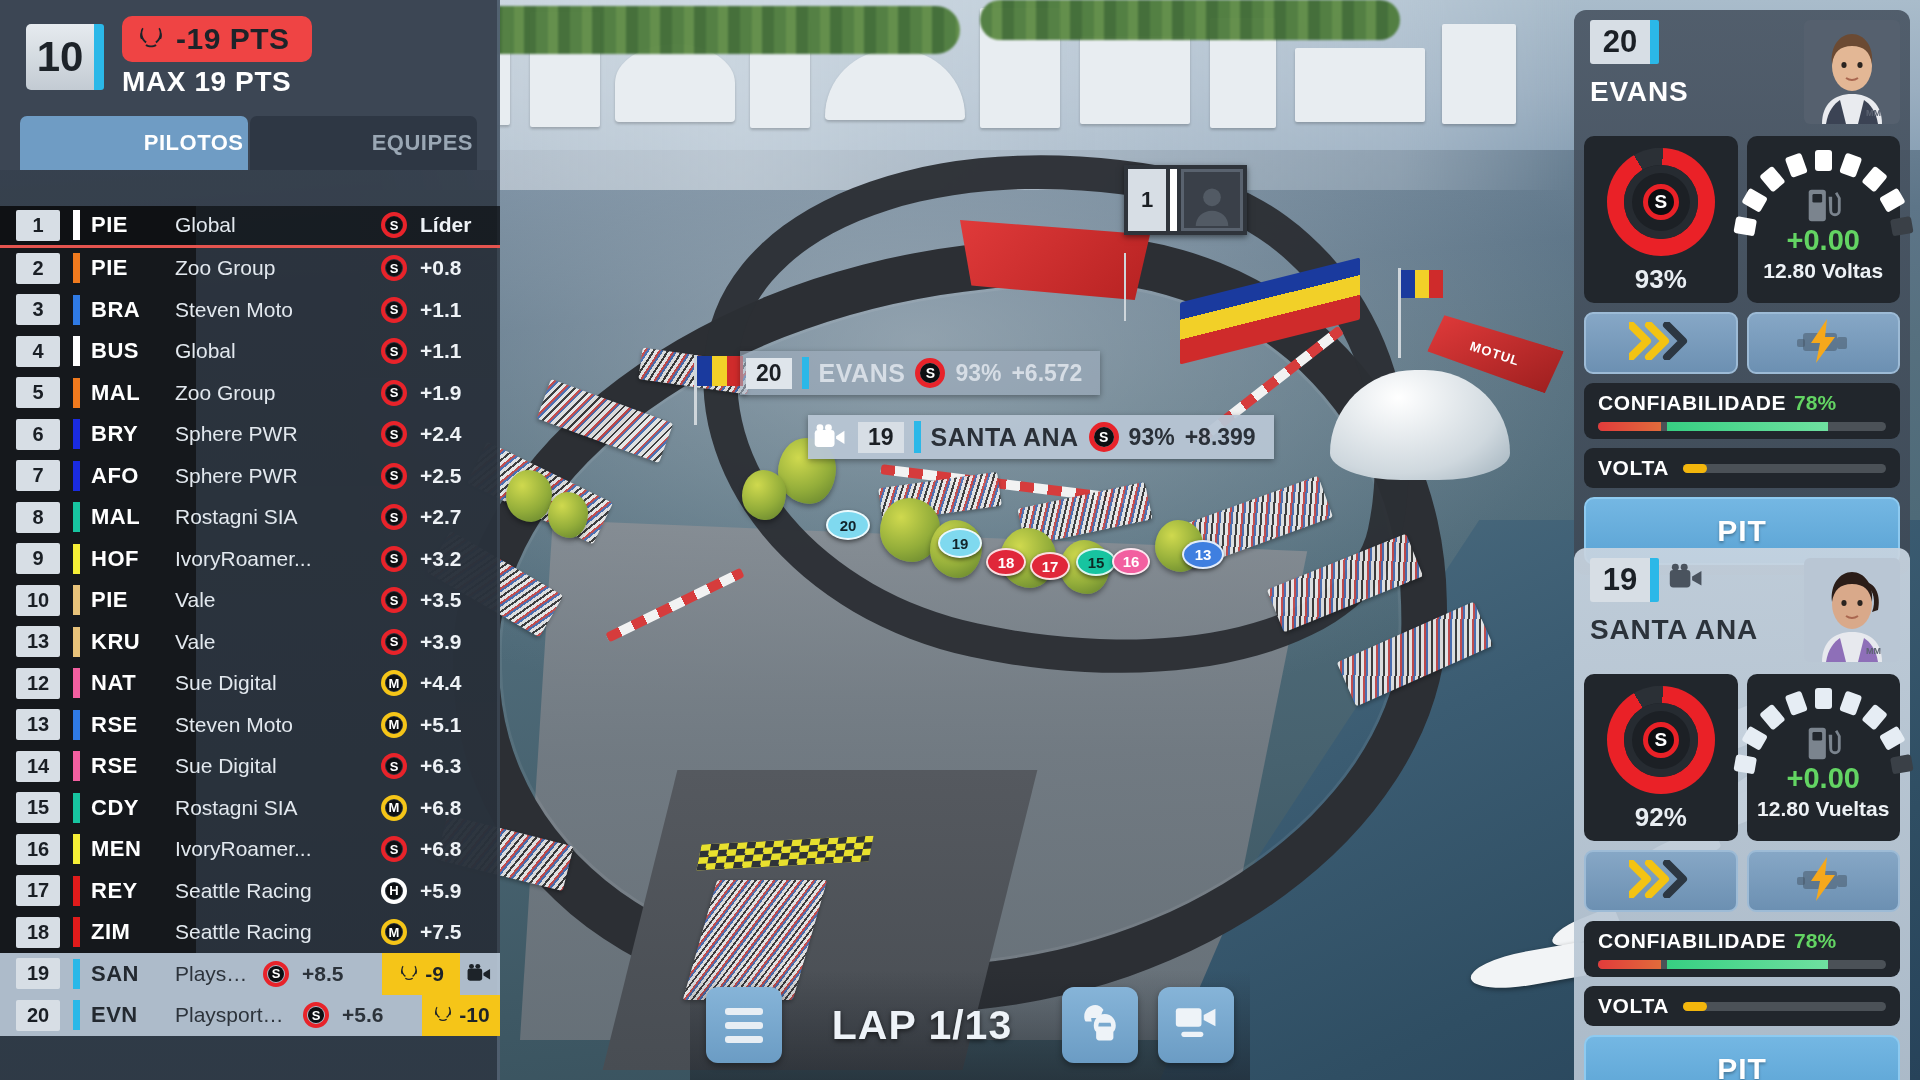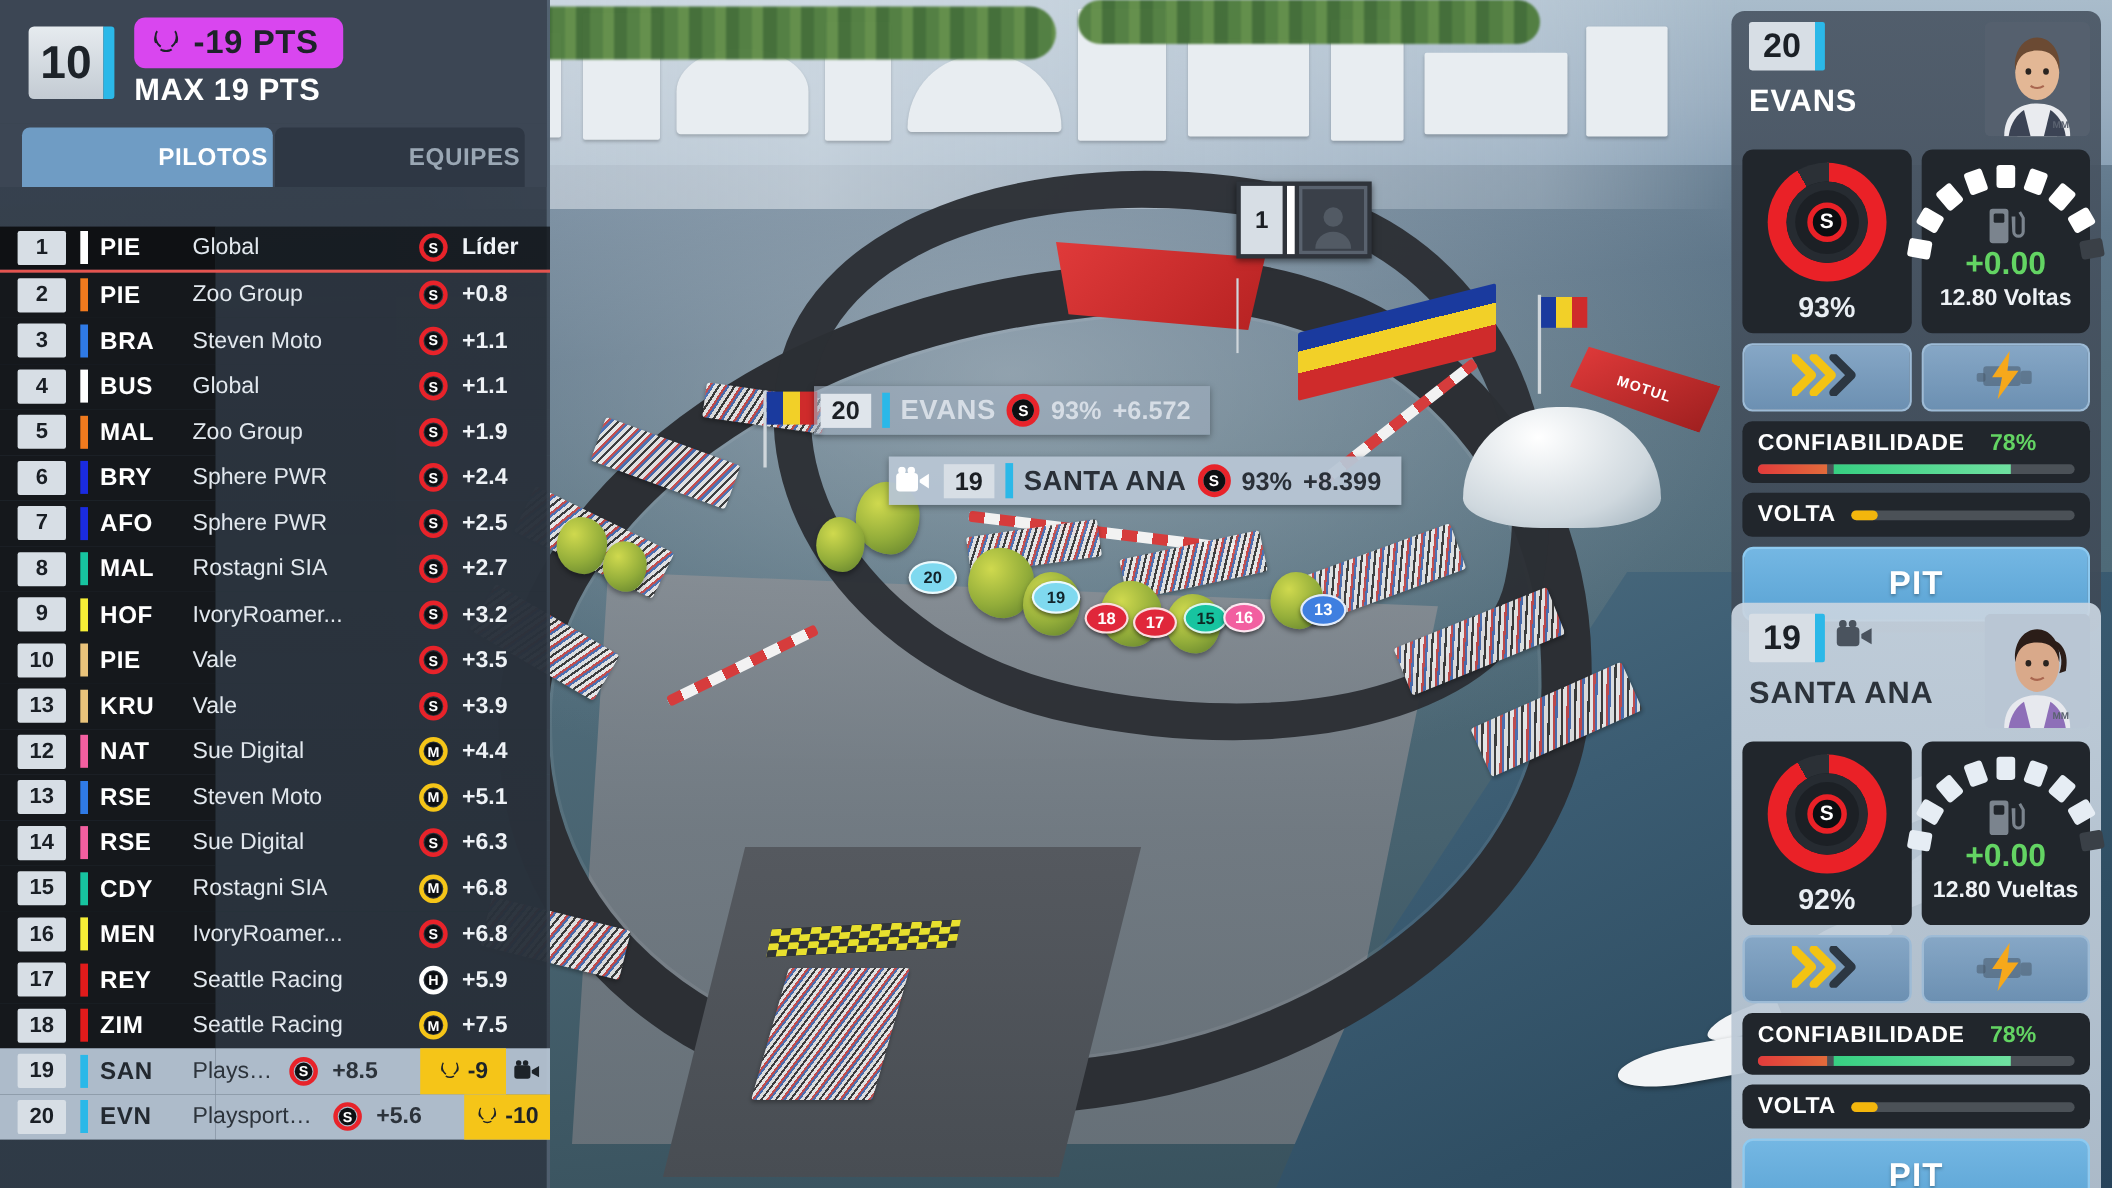--- a/index.html
+++ b/index.html
@@ -122,21 +122,21 @@
     border-right: 3px solid rgba(120,140,160,.45);
   }
   .lp-header { background:#3c4654; padding:16px 20px 14px 26px; }
   .lp-head-row { display:flex; align-items:center; gap:18px; }
   .pos-chip { display:flex; height:66px; }
   .pos-chip .num { width:68px; background: linear-gradient(180deg,#e6ebef,#c3cbd3);
     color:#1d2329; font-size:42px; font-weight:bold; display:flex; align-items:center;
     justify-content:center; border-radius:5px 0 0 5px;}
   .pos-chip .bar { width:10px; background:#2bb8e8; border-radius:0 3px 3px 0;}
   .pts-col { display:flex; flex-direction:column; align-items:flex-start; gap:4px; }
-  .pts-badge { background:#d946ef; color:#1d2329; font-size:30px; font-weight:bold;
+  .pts-badge { background:#ef4444; color:#1d2329; font-size:30px; font-weight:bold;
     border-radius:10px; padding:6px 22px 6px 14px; display:flex; align-items:center; gap:10px;
     letter-spacing:.5px; }
   .laurel { width:30px; height:30px; flex:0 0 auto; }
   .max-pts { color:#fff; font-size:28px; font-weight:bold; letter-spacing:.6px; }
 
   .tabs { display:flex; gap:2px; padding:4px 20px 0 20px; background:#3c4654; }
   .tab { flex:1; text-align:right; padding:14px 4px; font-size:22px; font-weight:bold;
     letter-spacing:.5px; border-radius:7px 7px 0 0; }
   .tab.active { background:#6f9cc4; color:#ffffff; }
   .tab.idle { background:#2e3744; color:#9aa7b4; }
@@ -211,21 +211,21 @@
   .pumpicon { position:absolute; left:50%; top:36px; transform:translateX(-50%); width:36px; height:40px;}
   .fuel-plus { color:#63d463; font-size:29px; font-weight:bold; margin-top:6px; }
   .fuel-laps { color:#eef2f6; font-size:21px; font-weight:bold; margin-top:2px; }
 
   .actrow { display:flex; gap:9px; margin-top:9px; }
   .actbtn { flex:1; height:62px; border-radius:9px; display:flex; align-items:center;
     justify-content:center;
     background: linear-gradient(180deg,#86a7c6,#6c90b2); border:2px solid #9dbbd6; }
   .infoline { margin-top:9px; background:#21262c; border-radius:9px; padding:8px 14px; }
   .infoline .lbl { font-size:21px; font-weight:bold; color:#fff; letter-spacing:.6px; }
-  .infoline .val { font-size:21px; font-weight:bold; color:#63d463; margin-left:23px; }
+  .infoline .val { font-size:21px; font-weight:bold; color:#63d463; margin-left:8px; }
   .bar-track { height:9px; background:#4b5157; border-radius:5px; margin-top:7px;
     display:flex; overflow:hidden; }
   .bar-red { background: linear-gradient(90deg,#e23b3b,#e26b3b); }
   .bar-green { background: linear-gradient(90deg,#37cf82,#6fe0a0); }
   .volta-row { display:flex; align-items:center; gap:14px; }
   .volta-track { flex:1; height:9px; background:#4b5157; border-radius:5px; }
   .volta-fill { height:100%; background:#f3b60c; border-radius:5px; }
   .pitbtn { margin-top:9px; height:68px; border-radius:10px;
     background: linear-gradient(180deg,#74b7e3,#5aa3d4); color:#fff; font-size:30px;
     font-weight:bold; display:flex; align-items:center; justify-content:center;
@@ -920,13 +920,40 @@
         </div></div>
       <div class="infoline volta-row">
         <span class="lbl">VOLTA</span>
         <div class="volta-track">
           <div class="volta-fill" style="width:12%"></div>
         </div>
       </div>
       <div class="pitbtn">PIT</div>
     </div>
 
+  <div class="bottombar">
+    <div class="sqbtn">
+      <span class="ham">
+          <i></i>
+          <i></i>
+          <i></i>
+        </span>
+    </div>
+    <div class="lap-text">LAP 1/13</div>
+    <div class="sqbtn">
+      <span>
+        <svg width="44" height="44" viewBox="0 0 24 24" fill="#eef3f8">
+          <path d="M9.4 2.2C6 2.2 3.4 5 3.4 8.4c0 1.3.3 2.1.8 2.8h3.3c-.2-.6-.3-1.2-.3-1.9h5.6V8.1c0-1.2.4-2.3 1.1-3.2-1.1-1.7-2.9-2.7-4.5-2.7z"></path>
+          <path d="M14.6 7.1c-3.4 0-6 2.8-6 6.2 0 1.6.5 2.6 1.3 3.5v3.1c0 .9.7 1.6 1.6 1.6h6.2c.9 0 1.6-.7 1.6-1.6v-3.1c.8-.9 1.3-1.9 1.3-3.5 0-3.4-2.6-6.2-6-6.2zm-3.5 6.8c0-.8.1-1.5.4-2.1h6.2c.3.6.4 1.3.4 2.1z"></path>
+        </svg>
+      </span>
+    </div>
+    <div class="sqbtn">
+      <span>
+        <svg width="44" height="40" viewBox="0 0 24 20" fill="#eef3f8">
+          <rect x="1" y="2" width="14" height="10" rx="1.6"></rect>
+          <path d="M16.2 5.6 22.6 2.2v9.6l-6.4-3.4z"></path>
+          <rect x="4" y="14.8" width="12" height="2.8" rx="1.4"></rect>
+        </svg>
+      </span>
+    </div>
+  </div>
 </div>
 
 </body></html>

